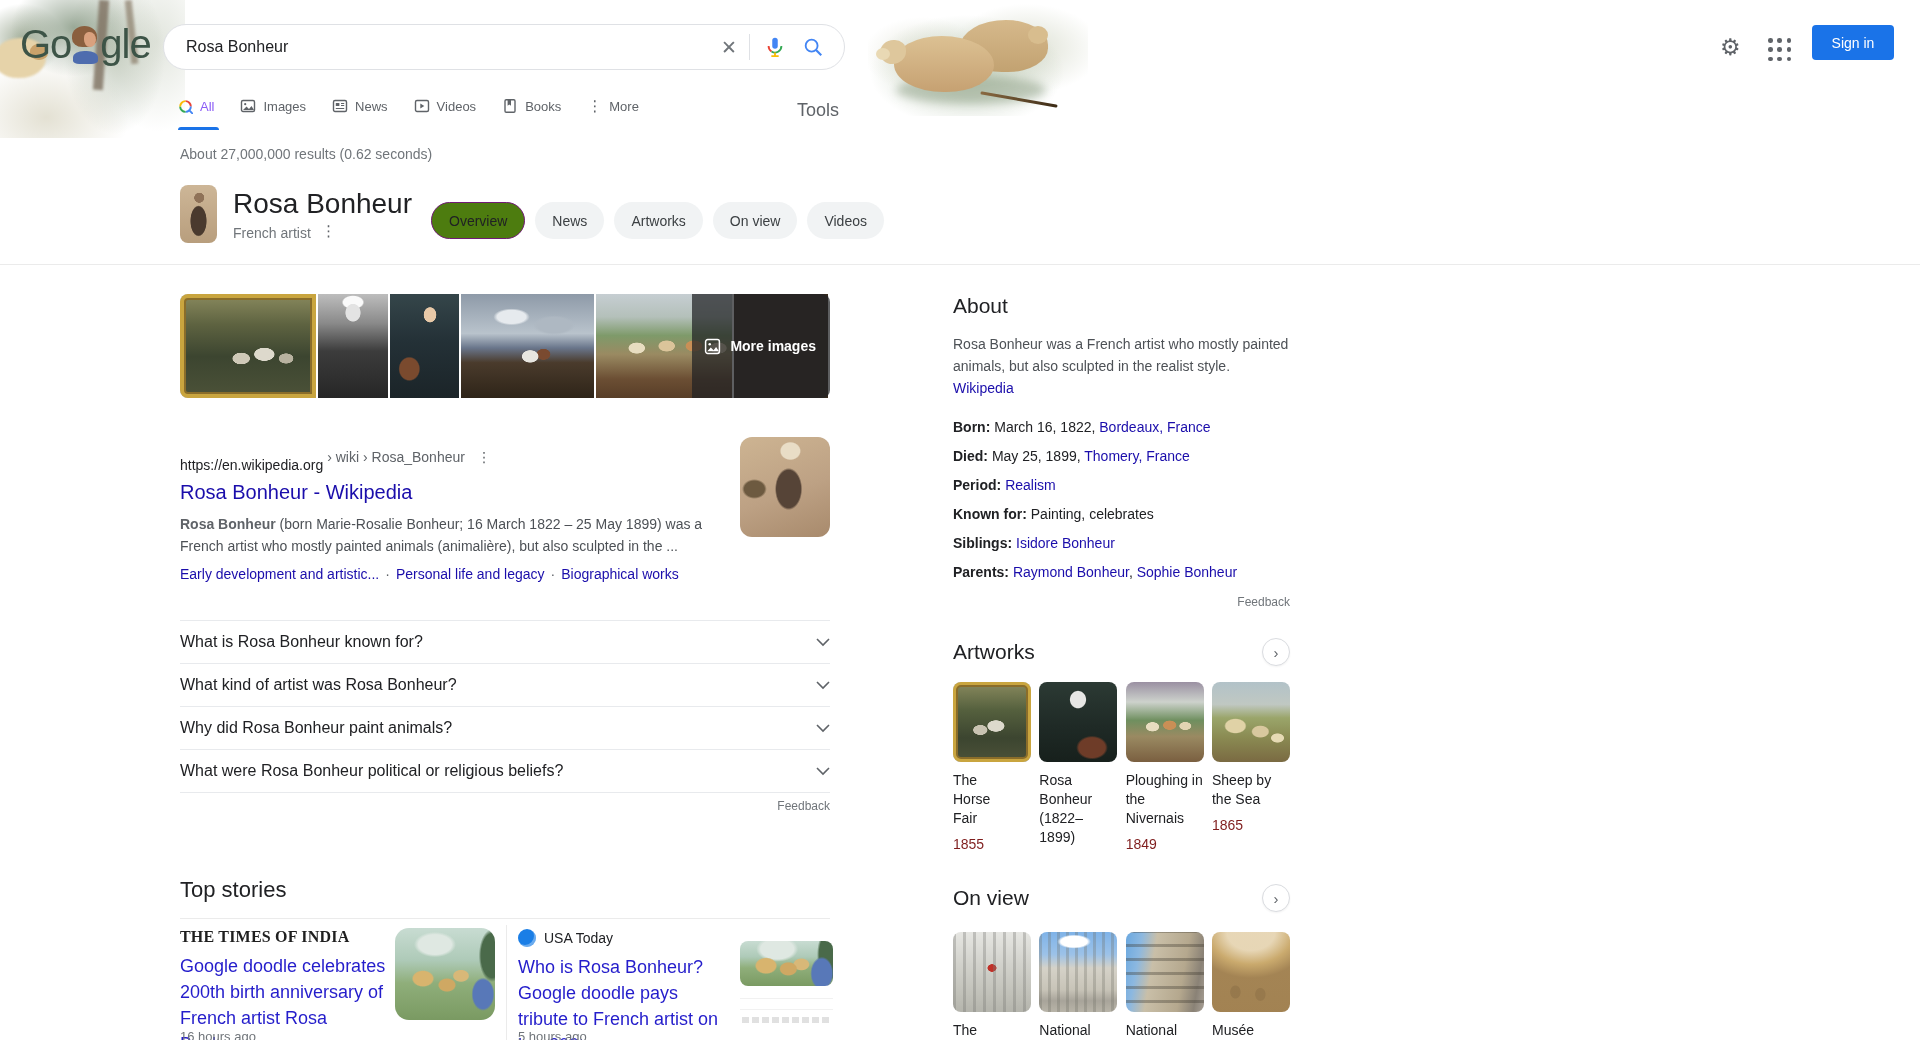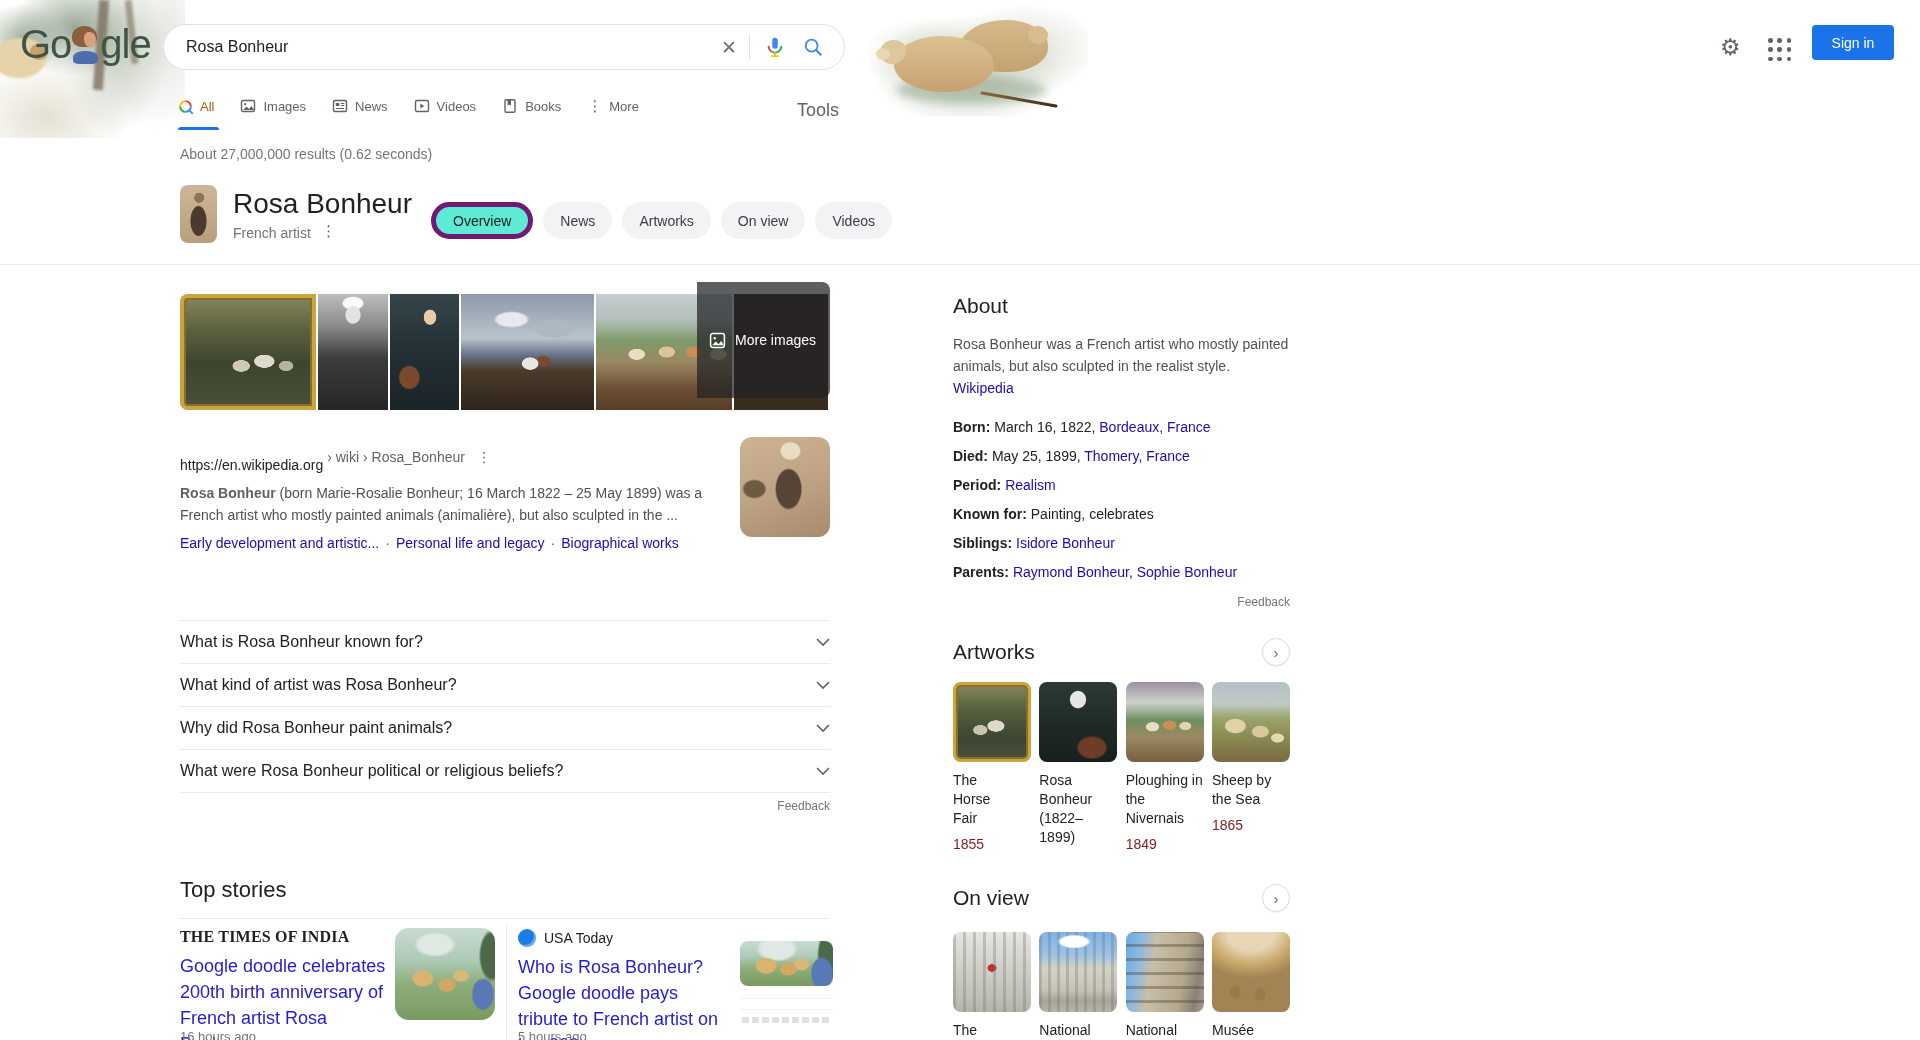--- a/index.html
+++ b/index.html
@@ -48,42 +48,42 @@
   .sb-mic, .sb-mag { cursor:pointer; margin-right:16px; display:flex; align-items:center; }
   .sb-mag { margin-right:2px; }
   .gear { left:1720px; top:36px; font-size:23px; color:#5f6368; cursor:pointer; line-height:1; }
   .apps { left:1768px; top:38px; width:24px; height:24px; display:grid; grid-template-columns:repeat(3,1fr); gap:4px; cursor:pointer; }
   .apps i { width:4.5px; height:4.5px; background:#5f6368; border-radius:50%; }
   .signin { left:1812px; top:25px; width:82px; height:35px; background:#1a73e8; color:#fff; border:none; border-radius:4px; font-size:14px; font-weight:500; font-family:"Liberation Sans", sans-serif; cursor:pointer; }
 
   
   .tabs { left:178px; top:97px; display:flex; align-items:center; font-size:13px; color:#5f6368; }
   .tab { display:flex; align-items:center; gap:7px; margin-right:26px; cursor:pointer; white-space:nowrap; }
-  .tab.active { color:#a16207; }
+  .tab.active { color:#8b5cf6; }
   .tab svg { display:block; }
   .tab-underline { left:178px; top:127px; width:41px; height:3px; background:#1a73e8; border-radius:3px 3px 0 0; }
   .tools { left:797px; top:100px; font-size:18px; color:#5f6368; cursor:pointer; }
   .stats { left:180px; top:146px; font-size:14px; color:#70757a; }
 
   
   .kp-avatar { left:180px; top:185px; width:37px; height:58px; border-radius:8px; cursor:pointer;
     background: radial-gradient(14px 26px at 50% 62%, #4a3a2e 55%, rgba(74,58,46,0) 60%),
                 radial-gradient(8px 8px at 52% 22%, #8f7258 60%, rgba(143,114,88,0) 65%),
                 linear-gradient(180deg,#cdb697,#b89e7d); }
   .kp-title { left:233px; top:188px; font-size:28px; color:#202124; }
   .kp-sub { left:233px; top:225px; font-size:14px; color:#70757a; }
   .kp-dots { left:321px; top:222px; font-size:15px; color:#5f6368; cursor:pointer; letter-spacing:0; }
   .chips { left:431px; top:202px; display:flex; gap:10px; }
   .chip { height:37px; display:flex; align-items:center; padding:0 17px; border-radius:19px; font-size:14px; color:#3c4043; background:#f1f3f4; cursor:pointer; white-space:nowrap; }
-  .chip.selected { background:#5eead4; border:5px solid #701a75; color:#202124;text-align:right; }
+  .chip.selected { background:#4d7c0f; border:1px solid #701a75; color:#202124;text-align:right; }
   .page-divider { left:0; top:264px; width:1920px; height:1px; background:#ebebeb; }
 
   
   .strip { left:180px; top:294px; width:650px; height:104px; display:flex; gap:2px; }
-  .strip > div { height:116px; cursor:pointer; }
+  .strip > div { height:104px; cursor:pointer;font-weight:bold; }
   .strip > div:first-child { border-radius:8px 0 0 8px; }
   .strip > div:last-child { border-radius:0 8px 8px 0; }
   .art1 { width:136px; background:
       radial-gradient(14px 9px at 62% 58%, #ddd9cc 70%, rgba(221,217,204,0) 75%),
       radial-gradient(12px 8px at 45% 62%, #cfc9b8 70%, rgba(207,201,184,0) 75%),
       radial-gradient(10px 7px at 78% 62%, #b8b2a0 70%, rgba(184,178,160,0) 75%),
       linear-gradient(180deg,#8a8a5e 0%, #5d6240 30%, #3c4530 60%, #4c5238 100%);
     box-shadow: inset 0 0 0 4px #c9a53f, inset 0 0 0 6px #8a6d2a; }
   .art2 { width:70px; background:
       radial-gradient(12px 14px at 50% 18%, #e3e3e3 60%, rgba(227,227,227,0) 66%),
@@ -367,20 +367,21 @@
     <span data-interactable="false">More images</span>
   </div>
 </div>
 
 <div class="abs wiki" data-interactable="false">
   <div class="wiki-urlrow">
     <span class="wiki-url" data-interactable="false">https://en.wikipedia.org</span>
     <span class="wiki-crumb" data-interactable="false">› wiki › Rosa_Bonheur</span>
     <span class="wiki-dots" data-interactable="true">⋮</span>
   </div>
+  <div class="wiki-title" data-interactable="true">Rosa Bonheur - Wikipedia</div>
   <div class="wiki-snippet" data-interactable="false"><b data-interactable="false">Rosa Bonheur</b><span data-interactable="false"> (born Marie-Rosalie Bonheur; 16 March 1822 – 25 May 1899) was a French artist who mostly painted animals (animalière), but also sculpted in the ...</span></div>
   <div class="wiki-sitelinks" data-interactable="false">
     <span data-interactable="true">Early development and artistic...</span><span class="dotsep" data-interactable="false">·</span><span data-interactable="true">Personal life and legacy</span><span class="dotsep" data-interactable="false">·</span><span data-interactable="true">Biographical works</span>
   </div>
 </div>
 <div class="abs wiki-thumb" data-interactable="true"></div>
 
 <div class="abs paa" data-interactable="false">
   <div class="paa-box">
     <div class="paa-row" data-interactable="true">

